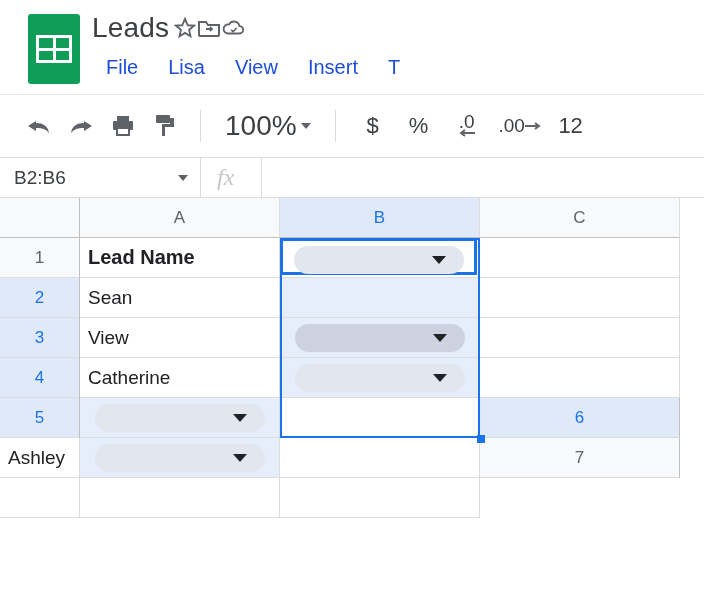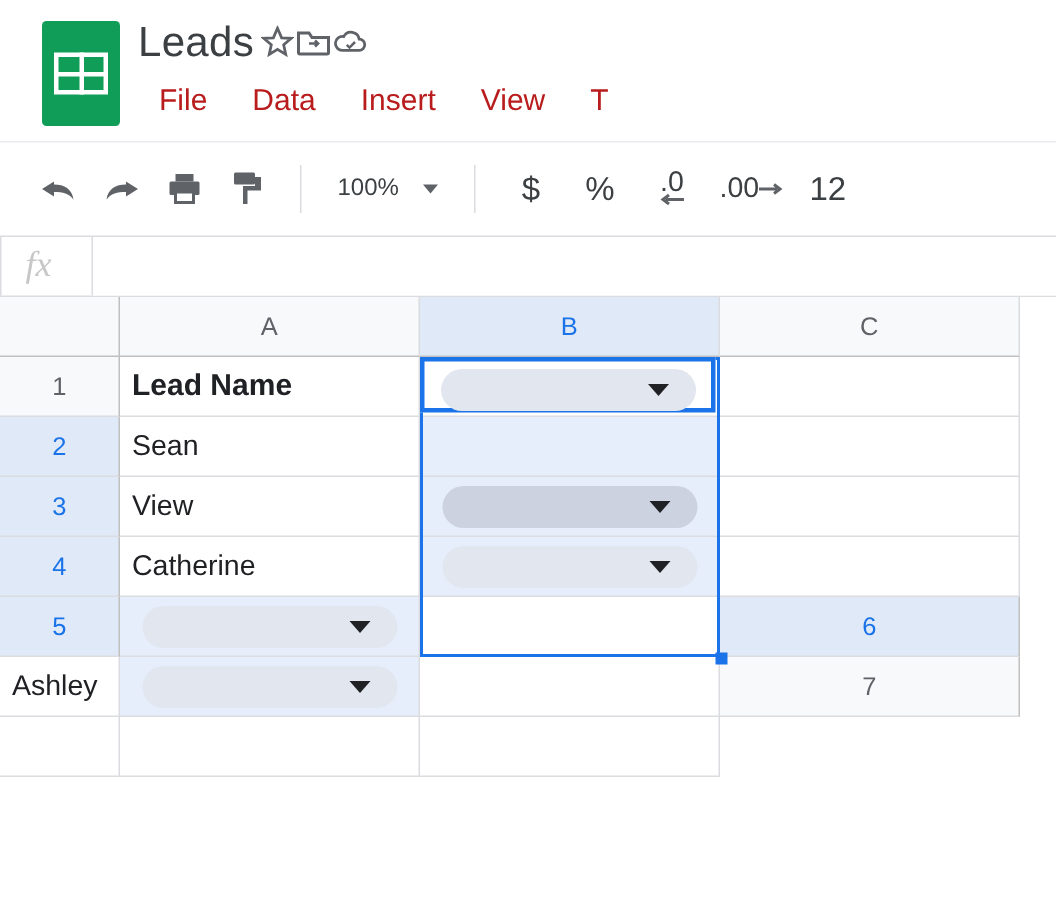--- a/index.html
+++ b/index.html
@@ -76,21 +76,21 @@
       align-items: center;
       justify-content: center;
     }
     .menu-row {
       display: flex;
       gap: 2px;
       margin-top: 4px;
     }
     .menu-item {
       font-size: 20px;
-      color: #b91c1c;
+      color: #1d4ed8;
       padding: 4px 14px;
       cursor: pointer;
     }
 
     
     .toolbar-wrap {
       border-bottom: 1px solid #dadce0;
       margin-top: 10px;
     }
     .dummy-top-border { border-top: 1px solid #e8eaed; }
@@ -112,22 +112,22 @@
     }
     .tb-sep {
       width: 1px;
       height: 32px;
       background: #dadce0;
       margin: 0 10px;
     }
     .zoom {
       display: flex;
       align-items: center;
-      gap: 16px;
-      font-size: 16px;
+      gap: 4px;
+      font-size: 28px;
       color: #3c4043;
       padding: 0 6px;
     }
     .caret-down {
       width: 0; height: 0;
       border-left: 5px solid transparent;
       border-right: 5px solid transparent;
       border-top: 6px solid #5f6368;
     }
     .fmt-text {
@@ -303,23 +303,23 @@
       </div>
       <div class="title-icon">
         <svg width="26" height="20" viewBox="0 0 26 20" fill="none" stroke="#5f6368" stroke-width="2">
             <path d="M8 16 a5 5 0 1 1 0.8 -9.9 A6 6 0 0 1 20 8 a4 4 0 0 1 0 8 Z"></path>
             <path d="M11 12 l2 2 4-4" stroke-width="1.8"></path>
           </svg>
       </div>
     </div>
     <div class="menu-row">
       <div class="menu-item">File</div>
-      <div class="menu-item">Data</div>
+      <div class="menu-item">Lisa</div>
+      <div class="menu-item">View</div>
       <div class="menu-item">Insert</div>
-      <div class="menu-item">View</div>
       <div class="menu-item">T</div>
     </div>
   </div>
 </div>
 
 <div class="toolbar-wrap dummy-top-border">
   <div class="toolbar">
     <div class="tb-btn">
       <svg width="26" height="18" viewBox="0 0 26 18" fill="#5f6368">
           <path d="M10 4 L2 9 L10 14 V11 C16 11 20 12 23 16 C22 9 17 6 10 6 Z"></path>
@@ -361,20 +361,24 @@
       <span style="font-size:19px;color:#3c4043;line-height:14px">.00</span>
       <svg width="16" height="8" viewBox="0 0 16 8" fill="#5f6368">
           <path d="M0 4 H12 M10 1 L14 4 L10 7" stroke="#5f6368" stroke-width="2" fill="none"></path>
         </svg>
     </div>
     <div class="fmt-text">12</div>
   </div>
 </div>
 
 <div class="fx-row">
+  <div class="name-box">
+    <span>B2:B6</span>
+    <span class="caret-down"></span>
+  </div>
   <div class="fx-sep"></div>
   <div class="fx-label">fx</div>
   <input class="fx-input" style="">
 </div>
 
 <div class="grid-wrap">
   <div class="sheet">
 
     <div class="corner"></div>
     <div class="col-head">A</div>

